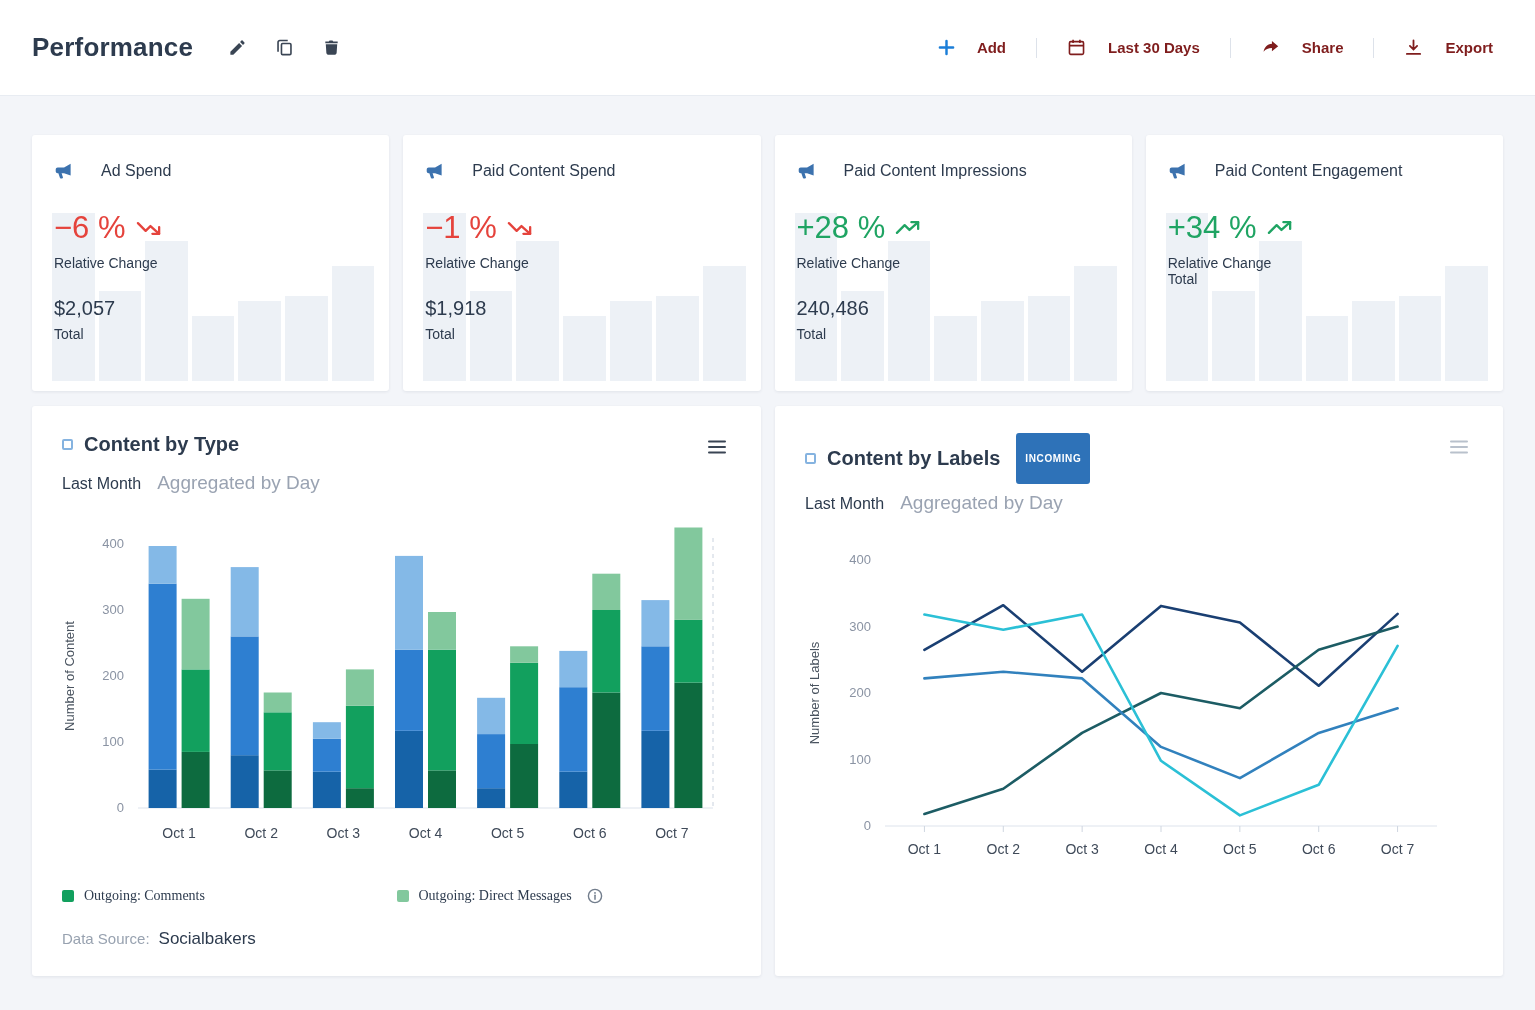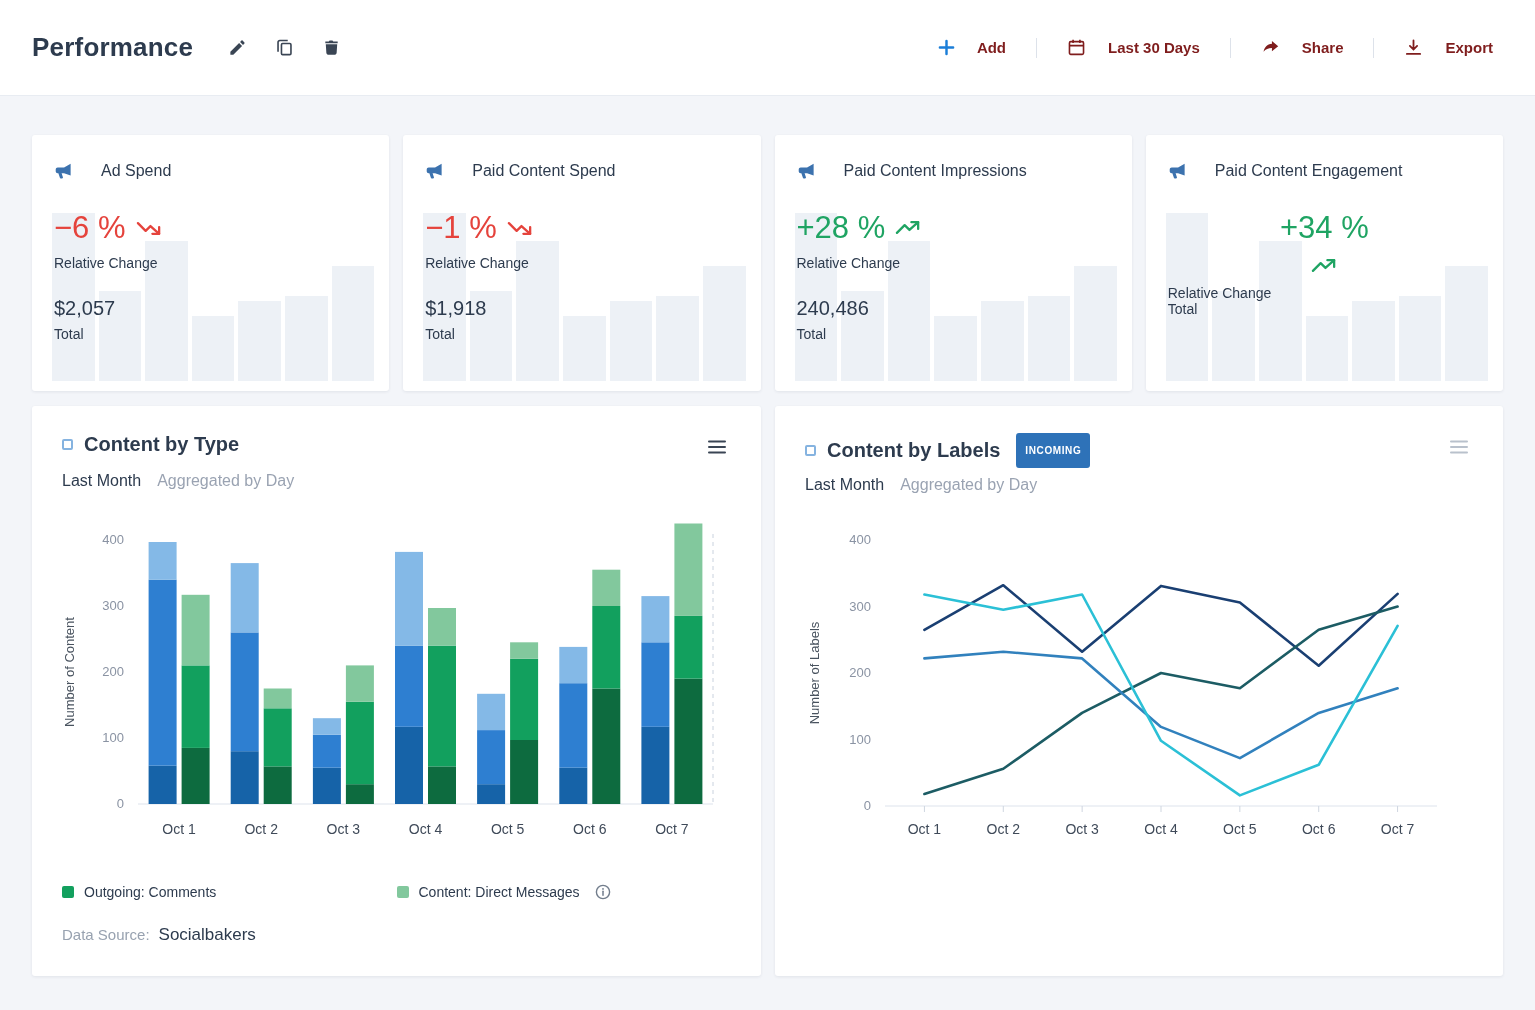--- a/index.html
+++ b/index.html
@@ -51,34 +51,34 @@
   .kpi-change.up .arr-up { display: block; }
   .kpi-change.down .arr-down { display: block; }
   
   .chart-card { flex: 1 1 0; height: 570px; padding: 27px 30px; }
   .chart-head { display: flex; justify-content: space-between; align-items: flex-start; }
   .chart-title-row { display: flex; align-items: center; gap: 11px; }
   .square-icon { width: 11px; height: 11px; border: 2px solid #85b3e0; border-radius: 2px; }
   .chart-title { font-size: 20px; font-weight: 600; }
   .badge {
     font-size: 10px; font-weight: 700; letter-spacing: .6px; color: #fff;
-    padding: 12px 9px; border-radius: 3px; margin-left: 5px; cursor: pointer;
+    padding: 20px 9px; border-radius: 3px; margin-left: 5px; cursor: pointer;
   }
   .menu-btn { background: none; border: none; cursor: pointer; padding: 4px; color: #3a4554; }
   .menu-btn.light { color: #b9c1cc; }
   .chart-sub { margin-top: 8px; display: flex; align-items: baseline; gap: 16px; }
   .sub-strong { font-size: 16px; }
-  .sub-muted { font-size: 16px; color: #9aa3b2; }
+  .sub-muted { font-size: 19px; color: #9aa3b2; }
   .chart-canvas { width: 100%; height: 338px; margin-top: 26px; }
   svg text { font-family: "Liberation Sans", sans-serif; }
   .tick { font-size: 13px; fill: #8a93a3; }
   .cat { font-size: 14px; fill: #3f4a59; }
   .axis-label { font-size: 13px; fill: #49535f; }
   
-  .legend { display: flex; align-items: center; }
+  .legend { display: flex; align-items: center; font-family: Liberation Serif, serif; }
   .legend-bar { margin-top: 30px; }
   .legend-bar .legend-item { width: 50%; }
   .legend-line { margin-top: 34px; }
   .legend-line .legend-item { width: 25%; }
   .legend-item { display: flex; align-items: center; gap: 10px; font-size: 14px; color: #2d3b4e; cursor: pointer; }
   .swatch { width: 12px; height: 12px; border-radius: 2px; display: inline-block; flex: none; }
   .dot { width: 11px; height: 8px; border-radius: 4px; display: inline-block; flex: none; }
   .info-icon { margin-left: 5px; display: flex; }
   .datasource { margin-top: 25px; display: flex; align-items: baseline; gap: 9px; }
   .ds-label { font-size: 15px; color: #98a2b0; }
@@ -263,21 +263,21 @@
         </div>
       <div class="kpi-content">
         <div class="kpi-head">
           <span style="display:flex">
               <svg width="19" height="19" viewBox="0 0 20 20">
                 <path fill="#3c72ae" d="M17.5 2.8v12.4l-6.9-2.4H8l1.4 4.3c.2.6-.3 1.2-.9 1.2H7.1c-.4 0-.8-.3-.9-.7L4.6 12.8H3.9c-1.2 0-2.1-.9-2.1-2.1V8.9c0-1.2.9-2.1 2.1-2.1h6.7l6.9-4z"></path>
               </svg>
             </span>
           <span class="kpi-title">Paid Content Engagement</span>
         </div>
-        <div class="kpi-change up" style="color: rgb(31, 164, 99); flex-direction: column;">
+        <div class="kpi-change up" style="color: rgb(31, 164, 99);">
           <span>+34 %</span>
           <svg class="arr arr-up" width="27" height="20" viewBox="0 0 28 20" fill="none" stroke="currentColor" stroke-width="2.4" stroke-linecap="round" stroke-linejoin="round">
               <polyline points="2,15 10,7 15,12 24,4"></polyline>
               <polyline points="24,11 24,4 17,4"></polyline>
             </svg>
 
         </div>
         <div class="kpi-sub">Relative Change</div>
         <div class="kpi-sub">Total</div>
       </div>
@@ -362,21 +362,21 @@
             <rect x="612.4" y="99.9" width="28" height="62.7" fill="#12a05e"></rect>
             <rect x="612.4" y="7.5" width="28" height="92.4" fill="#82c89d"></rect>
           </svg></div>
       <div class="legend legend-bar">
         <div class="legend-item">
           <span class="swatch" style="background: rgb(18, 160, 94);"></span>
           <span>Outgoing: Comments</span>
         </div>
         <div class="legend-item">
           <span class="swatch" style="background: rgb(130, 200, 157);"></span>
-          <span>Content: Direct Messages</span>
+          <span>Outgoing: Direct Messages</span>
           <span class="info-icon">
             <svg width="16" height="16" viewBox="0 0 16 16">
                 <circle cx="8" cy="8" r="6.6" stroke="#727d8c" stroke-width="1.4" fill="none"></circle>
                 <path d="M8 7.2v4" stroke="#727d8c" stroke-width="1.5" stroke-linecap="round"></path>
                 <circle cx="8" cy="4.9" r=".9" fill="#727d8c"></circle>
               </svg>
           </span>
         </div>
       </div>
       <div class="datasource">

